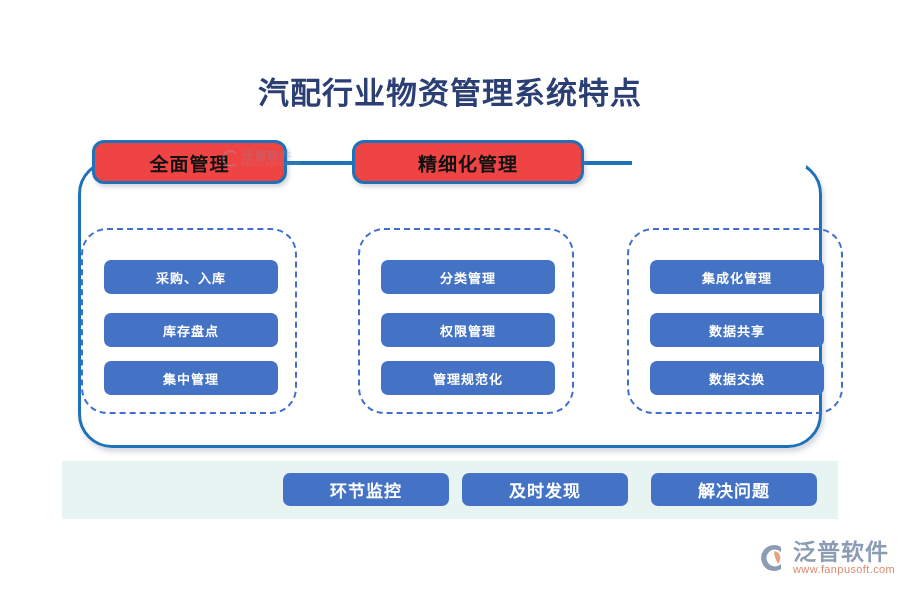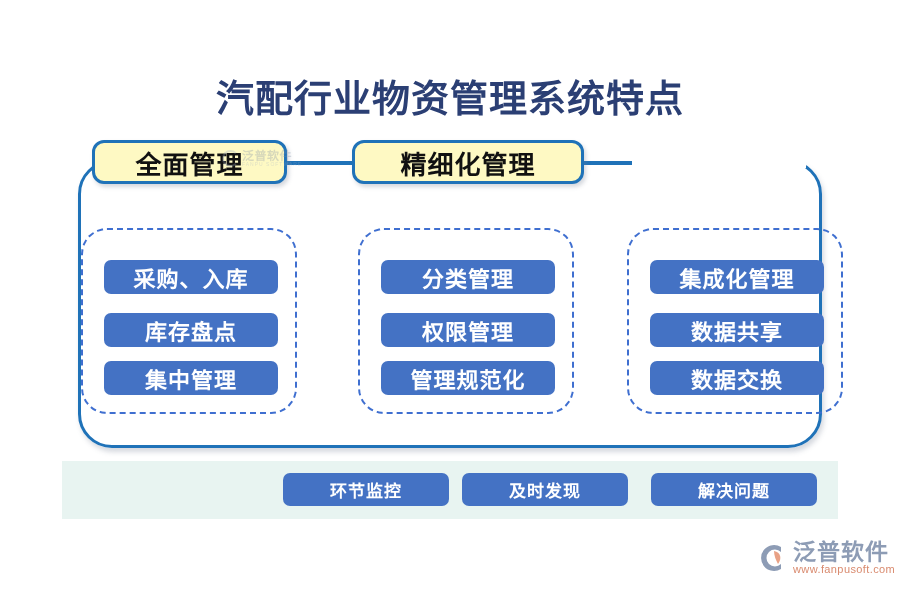--- a/index.html
+++ b/index.html
@@ -22,21 +22,21 @@
     height: 600px;
   }
 
   
   .title {
     position: absolute;
     top: 68px;
     left: 0;
     width: 900px;
     text-align: center;
-    font-size: 38px;
+    font-size: 31px;
     font-weight: bold;
     color: #2b3f74;
     letter-spacing: 1px;
     white-space: nowrap;
   }
 
   
   .outer-shell {
     position: absolute;
     left: 78px;
@@ -65,27 +65,27 @@
     left: 0;
     top: 140px;
     width: 900px;
     height: 46px;
   }
   .hdr {
     position: absolute;
     top: 0;
     height: 44px;
     box-sizing: border-box;
-    background: #fef9c3;
+    background: #ef4444;
     border: 3px solid #1f72b8;
     border-radius: 12px;
     display: flex;
     align-items: center;
     justify-content: center;
-    font-size: 26px;
+    font-size: 19px;
     font-weight: bold;
     color: #111111;
     letter-spacing: 1px;
     box-shadow: 2px 3px 4px rgba(120,130,150,0.32);
     white-space: nowrap;
   }
   .hdr-0 { left: 92px;  width: 195px; }
   .hdr-1 { left: 352px; width: 232px; }
   .hdr-2 { left: 630px; width: 196px; }
 
@@ -113,21 +113,21 @@
   .col-1 { left: 358px; }
   .col-2 { left: 627px; }
 
   
   .pill {
     position: absolute;
     height: 34px;
     border-radius: 7px;
     background: #4472c4;
     color: #ffffff;
-    font-size: 22px;
+    font-size: 13px;
     font-weight: bold;
     display: flex;
     align-items: center;
     justify-content: center;
     letter-spacing: 1px;
     white-space: nowrap;
     box-sizing: border-box;
   }
   .col-pill { left: 21px; width: 174px; }
   .pill-r0 { top: 30px; }

